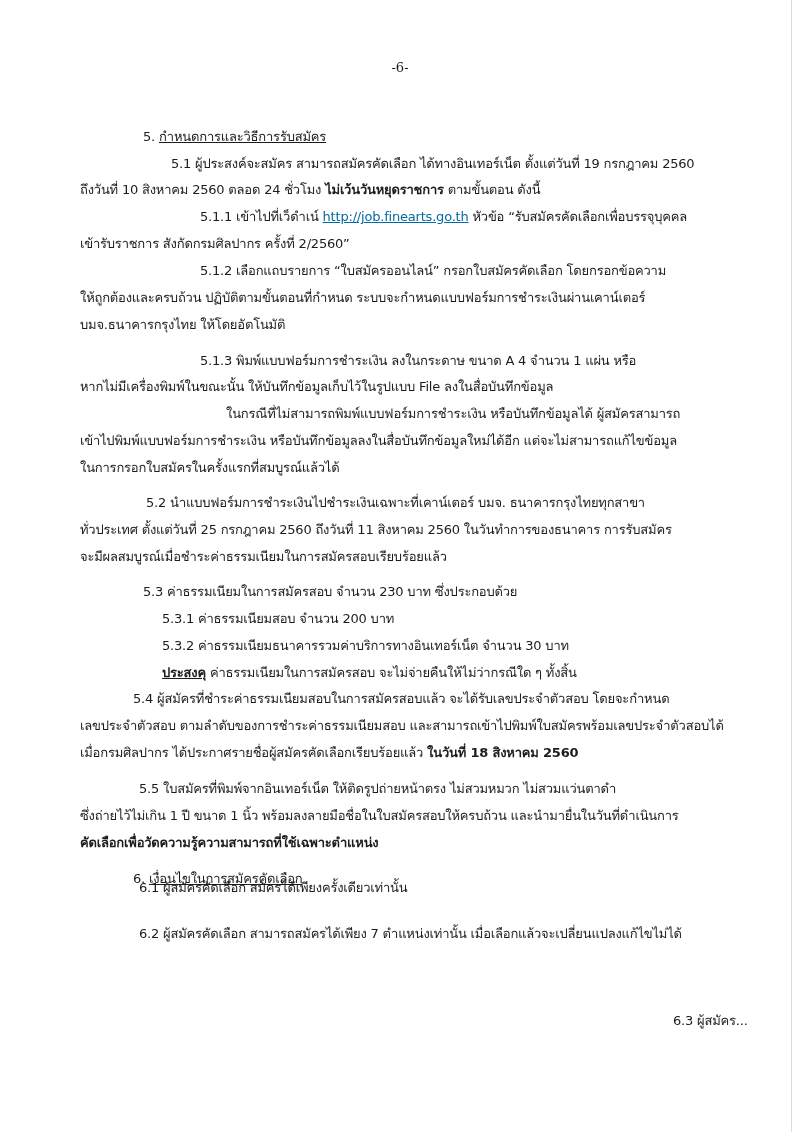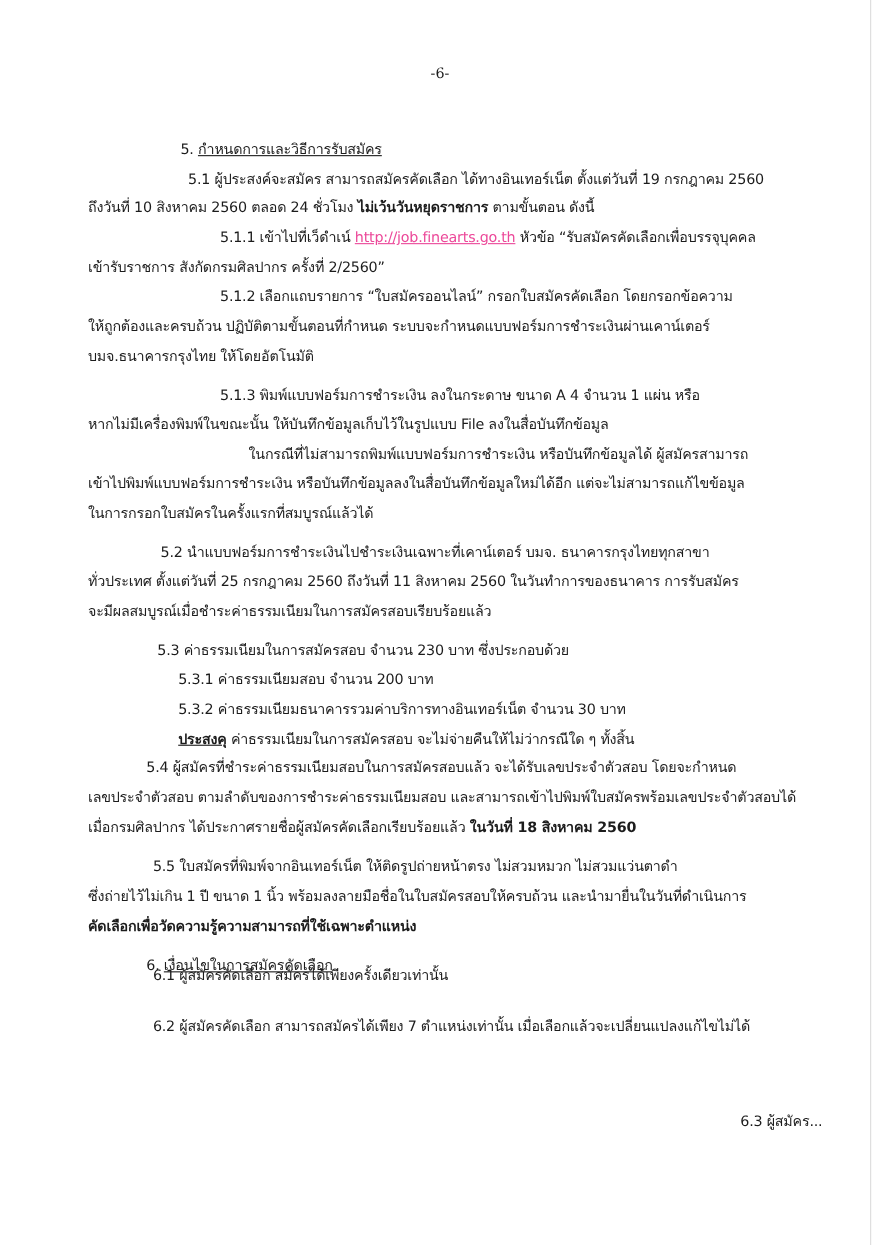--- a/index.html
+++ b/index.html
@@ -6,31 +6,31 @@
   body {
     width: 800px; height: 1132px; background: #ffffff; position: relative; overflow: hidden;
     font-family: "DejaVu Sans", "Liberation Sans", sans-serif; color: #1c1c1c;
   }
   .page { position: absolute; left: 0; top: 0; width: 800px; height: 1132px; }
   .edge-line { position: absolute; right: 8px; top: 0; width: 1px; height: 1132px; background: #dcdcdc; }
   .ln { position: absolute; white-space: nowrap; font-size: 13px; line-height: 18px; letter-spacing: -0.2px; }
   .pno { position: absolute; top: 60px; left: 0; width: 800px; text-align: center; font-size: 13px; font-family: "DejaVu Serif", serif; }
   .u { text-decoration: underline; }
   .b { font-weight: bold; }
-  .link { text-decoration: underline; color: #ec4899; }
+  .link { text-decoration: underline; color: #0369a1; }
 </style>
 </head>
 <body>
 
 <div class="page">
   <div class="edge-line"></div>
 
   <div class="pno">-6-</div>
 
-  <div class="ln" style="left:164px; top:128px;text-align:center;">
+  <div class="ln" style="left:143px; top:128px;text-align:center;">
     <span>5.</span>
     <span class="u">กำหนดการและวิธีการรับสมัคร</span>
   </div>
 
   <div class="ln" style="left:171px; top:155px;">5.1 ผู้ประสงค์จะสมัคร สามารถสมัครคัดเลือก ได้ทางอินเทอร์เน็ต ตั้งแต่วันที่ 19 กรกฎาคม 2560</div>
   <div class="ln" style="left:80px; top:181px;">
     <span>ถึงวันที่ 10 สิงหาคม 2560 ตลอด 24 ชั่วโมง </span><span class="b">ไม่เว้นวันหยุดราชการ</span><span> ตามขั้นตอน ดังนี้</span>
   </div>
 
   <div class="ln" style="left:200px; top:208px;">

